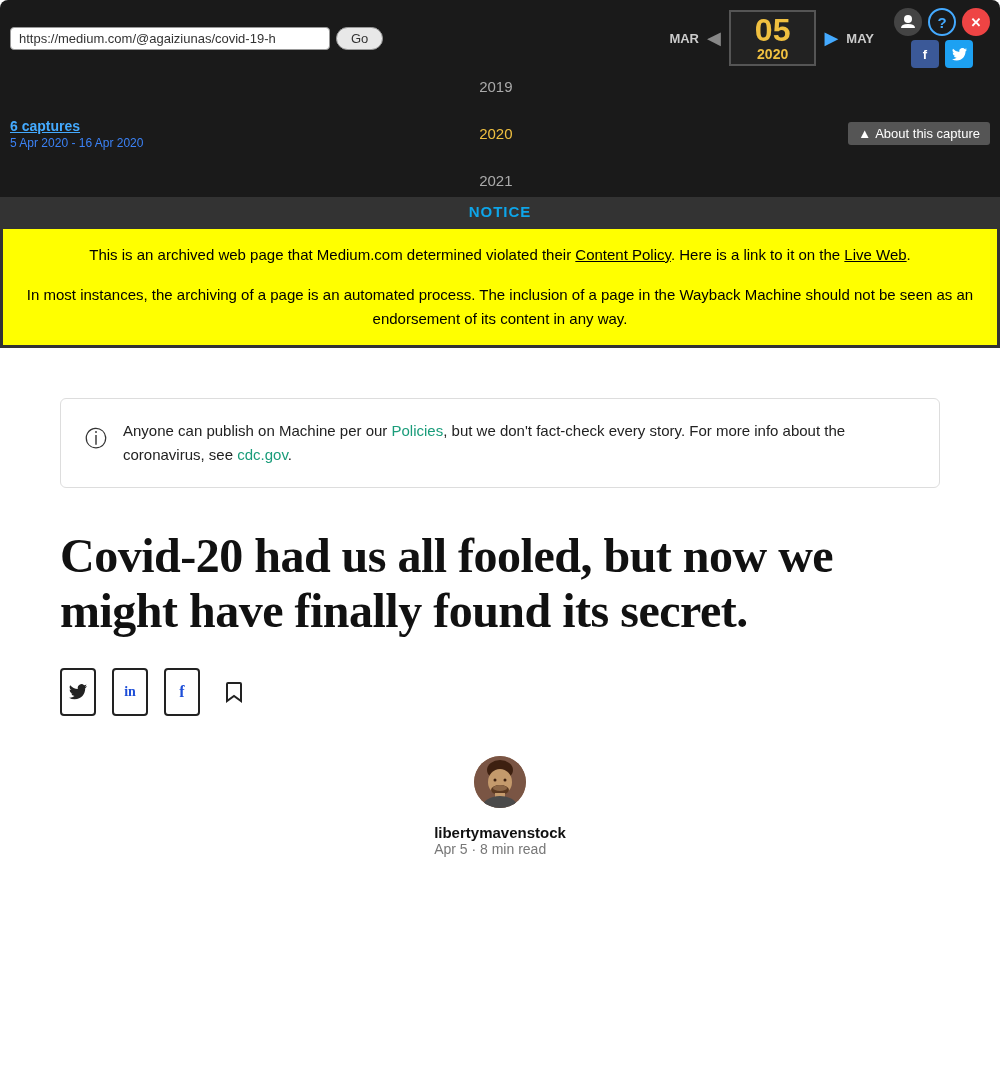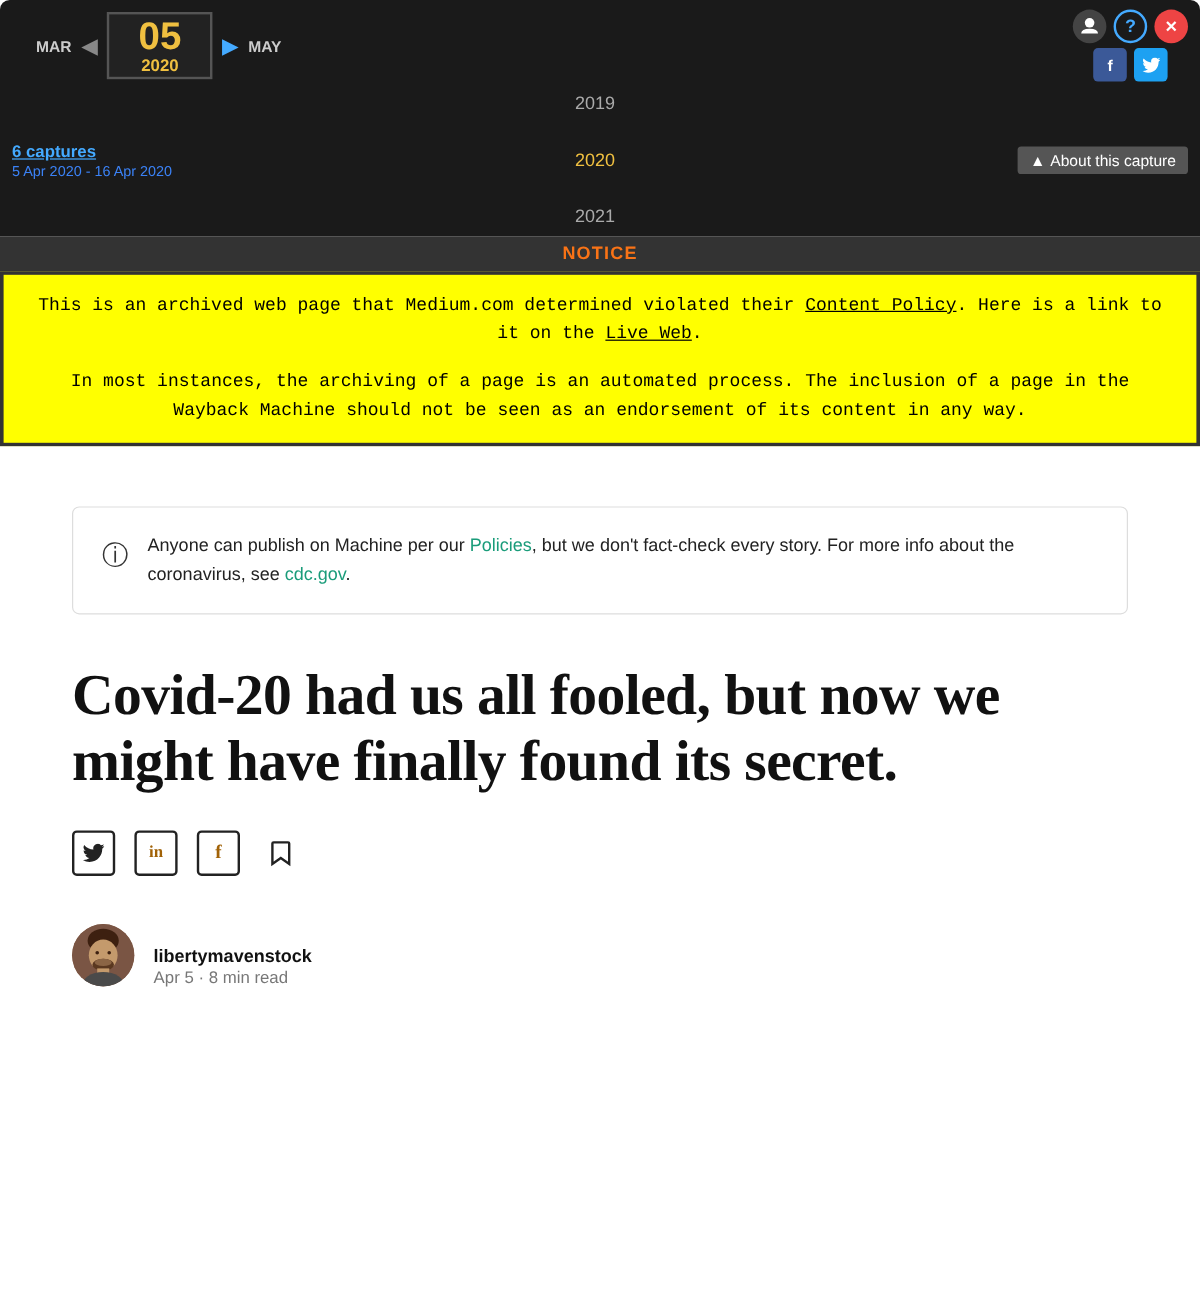--- a/index.html
+++ b/index.html
@@ -188,37 +188,36 @@
       cursor: pointer;
       border-radius: 3px;
       display: flex;
       align-items: center;
       gap: 4px;
     }
 
     
     #notice-header {
       background: #333;
-      color: #f97316;
+      color: #0ea5e9;
       text-align: center;
       font-size: 15px;
       font-weight: bold;
       padding: 6px;
       letter-spacing: 1px;
     }
 
     #notice-body {
       background: #ffff00;
       color: #000;
       text-align: center;
       padding: 14px 20px;
       font-size: 15px;
       line-height: 1.6;
       border: 3px solid #333;
-      font-family: Liberation Mono, monospace;
     }
 
     #notice-body a {
       color: #000;
       text-decoration: underline;
     }
 
     
     #medium-content {
       background: #fff;
@@ -265,40 +264,41 @@
     
     .share-row {
       display: flex;
       gap: 16px;
       align-items: center;
       margin-bottom: 40px;
     }
 
     .share-icon {
       width: 36px;
-      height: 38px;
+      height: 48px;
       border: 2px solid #222;
       border-radius: 4px;
       display: flex;
       align-items: center;
       justify-content: center;
       font-size: 18px;
       font-weight: bold;
-      color: #a16207;
+      color: #1d4ed8;
       cursor: pointer;
     }
 
     .share-icon.twitter-icon { font-size: 20px; }
     .share-icon.bookmark-icon { border: none; font-size: 22px; }
 
     
     .author-row {
       display: flex;
-      align-items: flex-end;
+      align-items: center;
       gap: 16px;
+      flex-direction: column;
     }
 
     .author-avatar {
       width: 52px;
       height: 52px;
       border-radius: 50%;
       background: #8B6550;
       overflow: hidden;
       flex-shrink: 0;
       display: flex;
@@ -321,20 +321,24 @@
     .author-meta {
       font-size: 14px;
       color: #777;
     }
   </style>
 </head>
 <body>
 
 <div id="wayback-toolbar">
   <div class="toolbar-top-row">
+    <div class="url-bar-area">
+      <input class="url-input" type="text" value="https://medium.com/@agaiziunas/covid-19-h" style="">
+      <button class="go-button">Go</button>
+    </div>
 
     <div class="calendar-area">
       <span class="month-label">MAR</span>
       <span class="arrow-left">◀</span>
       <div class="date-display">
         <div class="date-day">05</div>
         <div class="date-year">2020</div>
       </div>
       <span class="arrow-right">▶</span>
       <span class="month-label">MAY</span>

